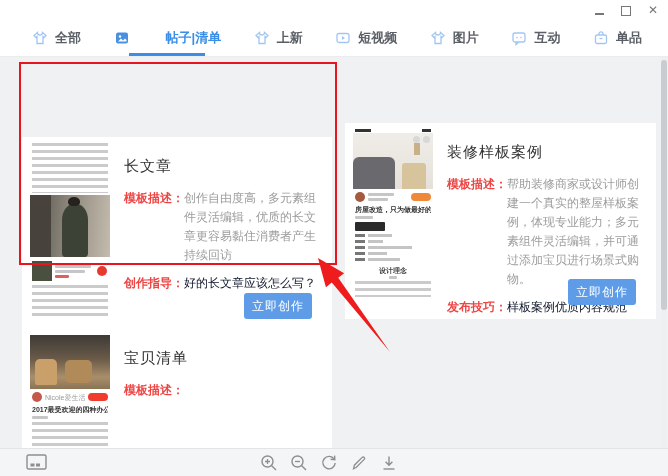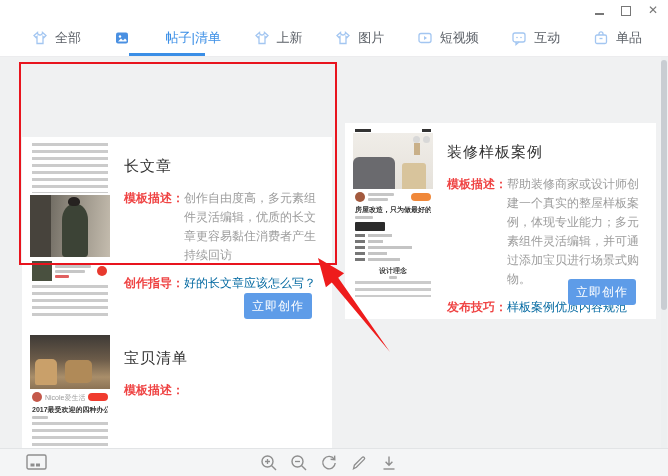--- a/index.html
+++ b/index.html
@@ -7,39 +7,39 @@
   .stage{position:relative;width:668px;height:476px;background:#fff;overflow:hidden;}
 
   
   .titlebar{position:absolute;left:0;top:0;width:668px;height:20px;background:#fff;}
   .win-controls{position:absolute;right:10px;top:3px;display:flex;gap:17px;align-items:center;color:#777;font-size:12px;line-height:14px;}
   .wc-min{width:9px;height:2px;background:#777;margin-top:7px;}
   .wc-max{width:8px;height:8px;border:1px solid #777;margin-top:2px;}
   .wc-close{font-size:12px;color:#777;}
 
   
-  .tabbar{position:absolute;left:0;top:20px;width:668px;height:37px;background:#fff;display:flex;justify-content:space-between;align-items:center;padding:0 26px 0 32px;box-sizing:border-box;border-bottom:1px solid #ececee;}
+  .tabbar{position:absolute;left:0;top:20px;width:668px;height:37px;background:#fff;display:flex;justify-content:space-between;align-items:center;padding:0 26px 0 32px;box-sizing:border-box;border-bottom:1px solid #ececee;font-weight:bold;}
   .tab{position:relative;display:flex;align-items:center;gap:7px;height:100%;font-size:13px;color:#5a5f66;cursor:pointer;}
   .tab svg{display:block;}
   .tab.active{color:#3a8ee6;gap:36px;}
   .tab.active::after{content:"";position:absolute;left:50%;transform:translateX(-50%);bottom:0;width:76px;height:3px;background:#3a8ee6;}
 
   
   .content{position:absolute;left:0;top:57px;width:668px;height:391px;background:#f0f1f2;}
   .card{position:absolute;background:#fff;}
   .card1{left:22px;top:80px;width:310px;height:196px;}
   .card2{left:345px;top:66px;width:311px;height:196px;}
   .card3{left:22px;top:272px;width:310px;height:176px;overflow:hidden;}
 
   .cardbody{position:absolute;left:102px;top:0;right:10px;bottom:0;}
   .card-title{margin-top:20px;font-size:15px;color:#333;letter-spacing:1px;}
   .desc-row{display:flex;margin-top:13px;font-size:12px;line-height:19px;}
   .desc-label{white-space:nowrap;color:#ef4444;font-weight:bold;}
   .desc-text{flex:1;color:#9d9d9d;}
-  .desc-link{flex:1;color:#0369a1;text-decoration:none;cursor:pointer;}
+  .desc-link{flex:1;color:#0f172a;text-decoration:none;cursor:pointer;}
   .guide-row{margin-top:9px;}
   .create-btn{position:absolute;right:10px;bottom:14px;width:68px;height:26px;background:#5e9ce8;color:#fff;border:none;border-radius:3px;font-size:12px;letter-spacing:1px;cursor:pointer;font-family:inherit;}
   .card3 .create-btn{bottom:16px;}
 
   
   .preview{position:absolute;left:8px;top:4px;width:80px;background:#fff;overflow:hidden;}
   .card1 .preview,.card2 .preview{height:188px;}
   .card3 .preview{height:168px;}
   .tinylines{margin:2px 2px;background:repeating-linear-gradient(to bottom,#cbcbcb 0px,#cbcbcb 3px,transparent 3px,transparent 7px);}
   .bar{height:3px;background:#c6c6c6;border-radius:1px;margin:2px 0;}
@@ -138,33 +138,33 @@
       <span>
           <svg width="16" height="16" viewBox="0 0 16 16">
             <path d="M5.5 2.5 L2 5.5 L4 7.5 L5 6.5 V13.5 H11 V6.5 L12 7.5 L14 5.5 L10.5 2.5 A2.5 2.5 0 0 1 5.5 2.5 Z" fill="none" stroke="#a3c6f1" stroke-width="1.3"></path>
           </svg>
         </span>
       <span>上新</span>
     </div>
     <div class="tab">
       <span>
           <svg width="16" height="16" viewBox="0 0 16 16">
-            <path d="M5.5 2.5 L2 5.5 L4 7.5 L5 6.5 V13.5 H11 V6.5 L12 7.5 L14 5.5 L10.5 2.5 A2.5 2.5 0 0 1 5.5 2.5 Z" fill="none" stroke="#a3c6f1" stroke-width="1.3"></path>
-          </svg>
-        </span>
-      <span>图片</span>
-    </div>
-    <div class="tab">
-      <span>
-          <svg width="16" height="16" viewBox="0 0 16 16">
             <rect x="2" y="3.5" width="12" height="9" rx="2" fill="none" stroke="#a3c6f1" stroke-width="1.3"></rect>
             <path d="M7 6 L10 8 L7 10 Z" fill="#a3c6f1"></path>
           </svg>
         </span>
       <span>短视频</span>
+    </div>
+    <div class="tab">
+      <span>
+          <svg width="16" height="16" viewBox="0 0 16 16">
+            <path d="M5.5 2.5 L2 5.5 L4 7.5 L5 6.5 V13.5 H11 V6.5 L12 7.5 L14 5.5 L10.5 2.5 A2.5 2.5 0 0 1 5.5 2.5 Z" fill="none" stroke="#a3c6f1" stroke-width="1.3"></path>
+          </svg>
+        </span>
+      <span>图片</span>
     </div>
     <div class="tab">
       <span>
           <svg width="16" height="16" viewBox="0 0 16 16">
             <rect x="2" y="3" width="12" height="9" rx="2" fill="none" stroke="#a3c6f1" stroke-width="1.3"></rect>
             <path d="M5 12 V14.5 L8 12" fill="none" stroke="#a3c6f1" stroke-width="1.3"></path>
             <circle cx="6" cy="7.5" r="0.8" fill="#a3c6f1"></circle>
             <circle cx="10" cy="7.5" r="0.8" fill="#a3c6f1"></circle>
           </svg>
         </span>

